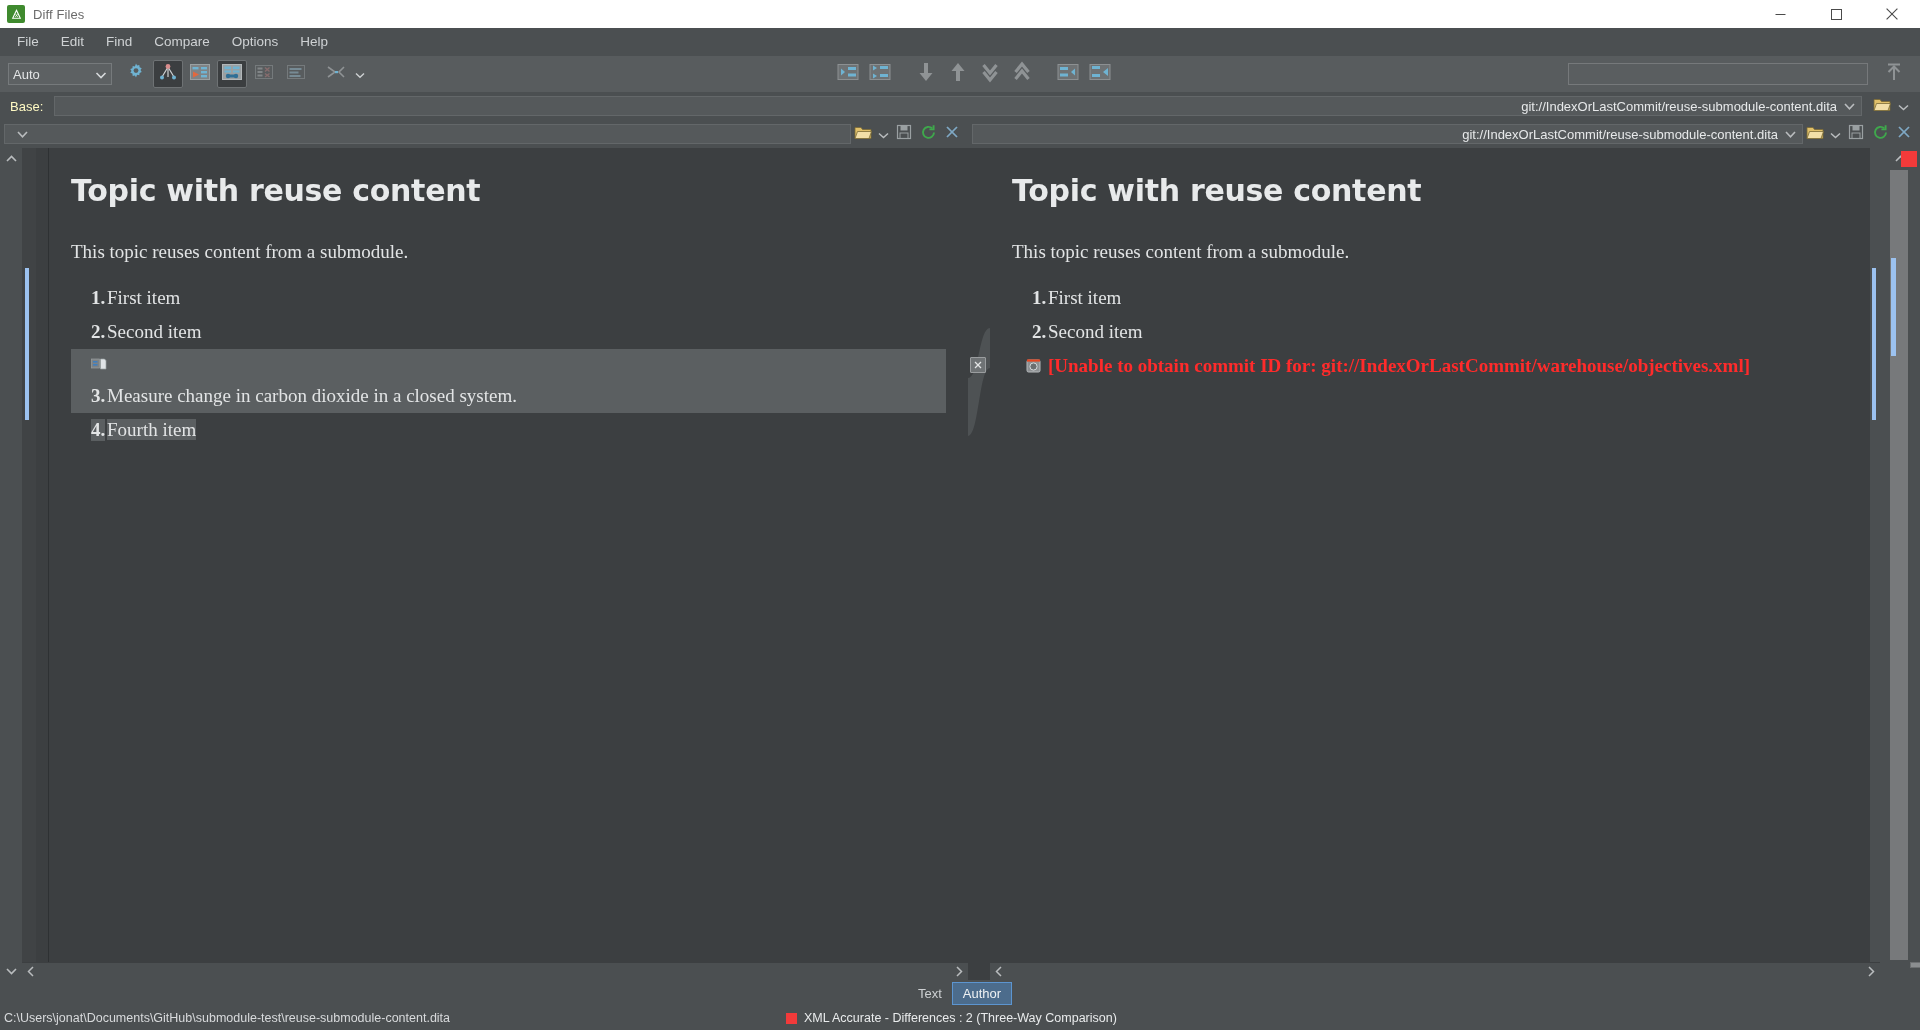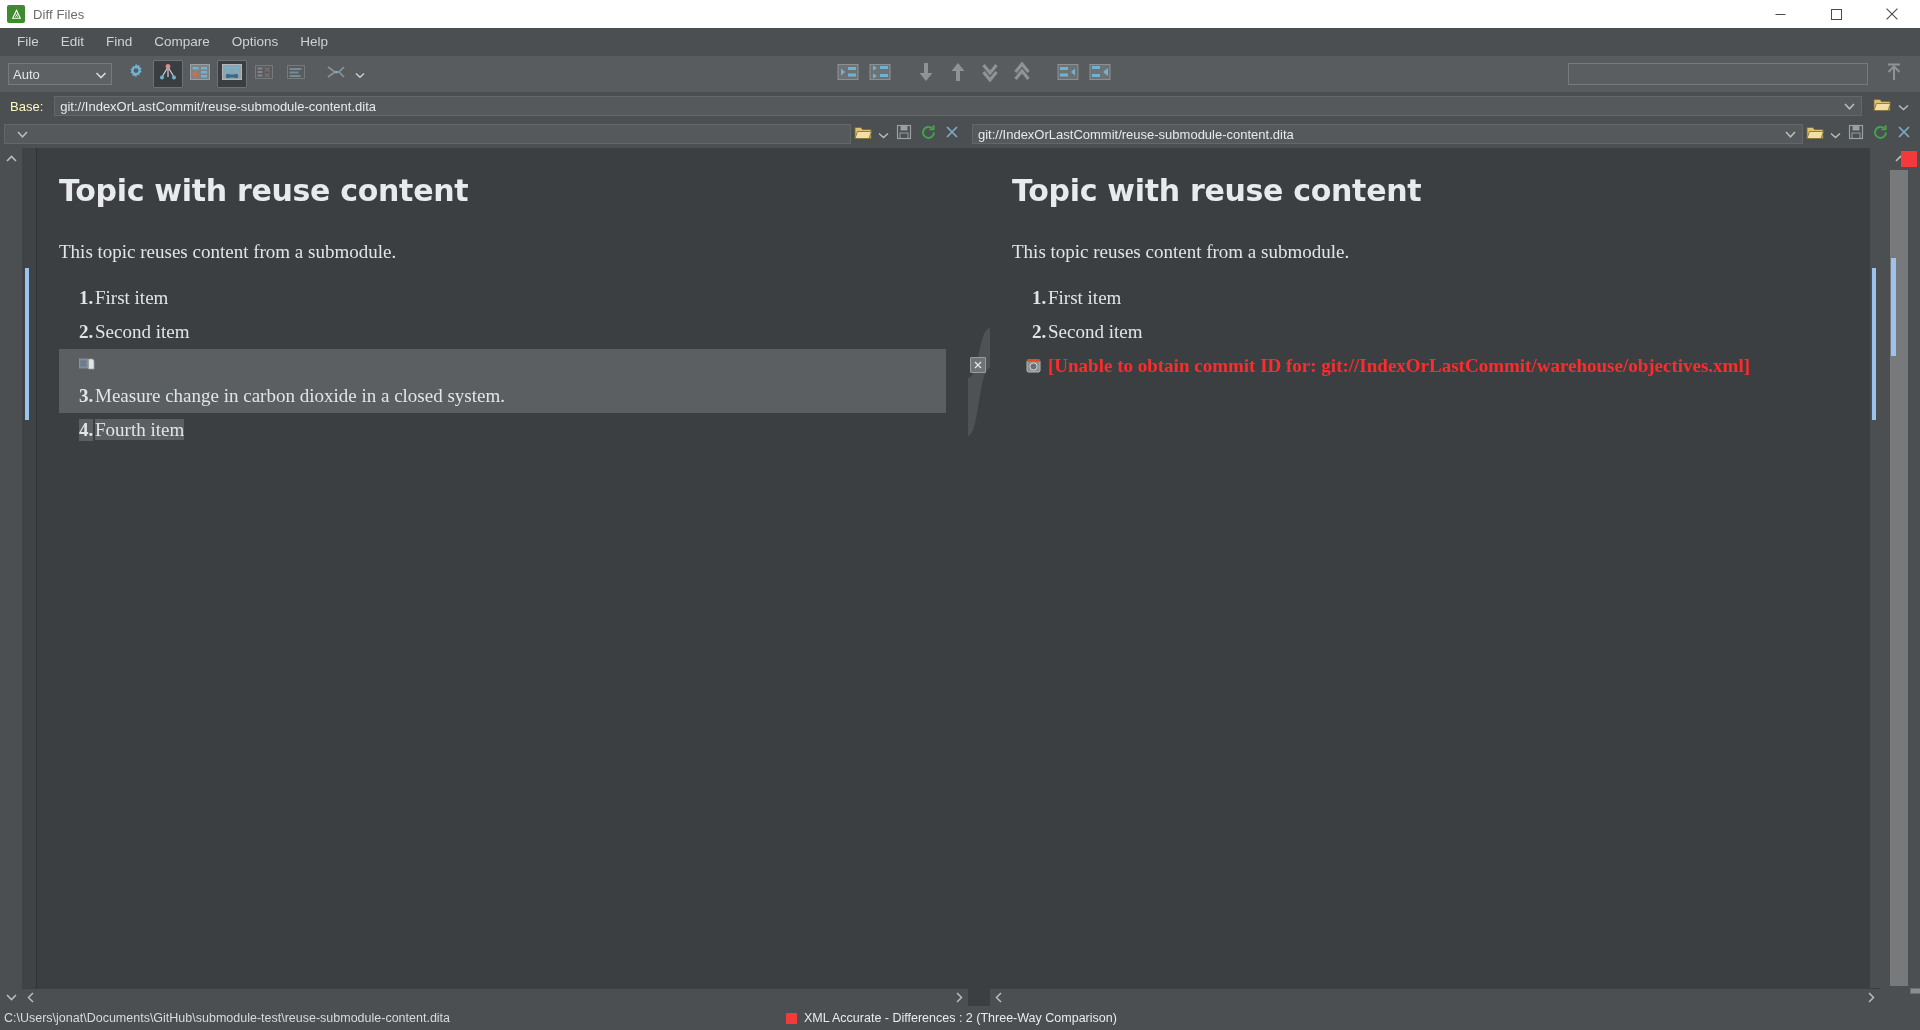--- a/index.html
+++ b/index.html
@@ -112,21 +112,21 @@
   .baserow .lbl { font-size: 13px; color: #fef9c3; margin-right: 11px; }
   .path-field {
     flex: 1; height: 20px;
     background: #55595b;
     border: 1px solid #636769;
     color: #e7e9ea; font-size: 13px;
     display: flex; align-items: center;
     padding: 0 5px;
     position: relative;
   }
-  .path-field .pf-text { flex: 1; overflow: hidden; white-space: nowrap; }
+  .path-field .pf-text { flex: 1; overflow: hidden; white-space: nowrap; text-align: right; }
   .path-field .pf-chev { margin-left: 6px; }
   .base-right { display: flex; align-items: center; padding: 0 8px; }
 
   
   .panes-headers {
     height: 28px; min-height: 28px;
     background: #4b4f51;
     display: flex; align-items: center;
   }
   .pane-head {
@@ -159,21 +159,21 @@
     width: 20px; height: 18px;
     display: flex; align-items: center; justify-content: center;
     color: #b9bcbe;
   }
   .vs-track { flex: 1; width: 14px; background: #4b4f51; }
 
   .editor-col { display: flex; flex-direction: column; min-width: 0; }
   .editor-col.left { width: 946px; }
   .editor-col.right { flex: 1; }
 
-  .editor-body { flex: 1; display: flex; min-height: 0; position: relative; }
+  .editor-body { flex: 1; display: flex; min-height: 0; position: relative; gap: 12px; }
 
   .gutter {
     width: 14px; background: #404345;
     position: relative;
   }
   .gutter .change-bar {
     position: absolute; left: 3px; width: 4px;
     background: #9cc2f0;
   }
 
@@ -835,20 +835,24 @@
         <svg width="11" height="8" viewBox="0 0 11 8">
             <path d="M1 6 L5.5 1.5 L10 6" fill="none" stroke="#b9bcbe" stroke-width="1.6"></path>
           </svg>
       </div>
       <div class="ov-marker-red"></div>
       <div class="ov-thumb-blue" style="top:110px; height:98px;"></div>
       <div class="ov-bottom-box"></div>
     </div>
   </div>
 
+  <div class="tabsbar">
+    <div class="tab">Text</div>
+    <div class="tab active">Author</div>
+  </div>
 
   <div class="statusbar">
     <div class="status-path">C:\Users\jonat\Documents\GitHub\submodule-test\reuse-submodule-content.dita</div>
     <div class="status-center">
       <span class="status-sq"></span>
       <span>XML Accurate - Differences : 2 (Three-Way Comparison)</span>
     </div>
   </div>
 
 </div>

